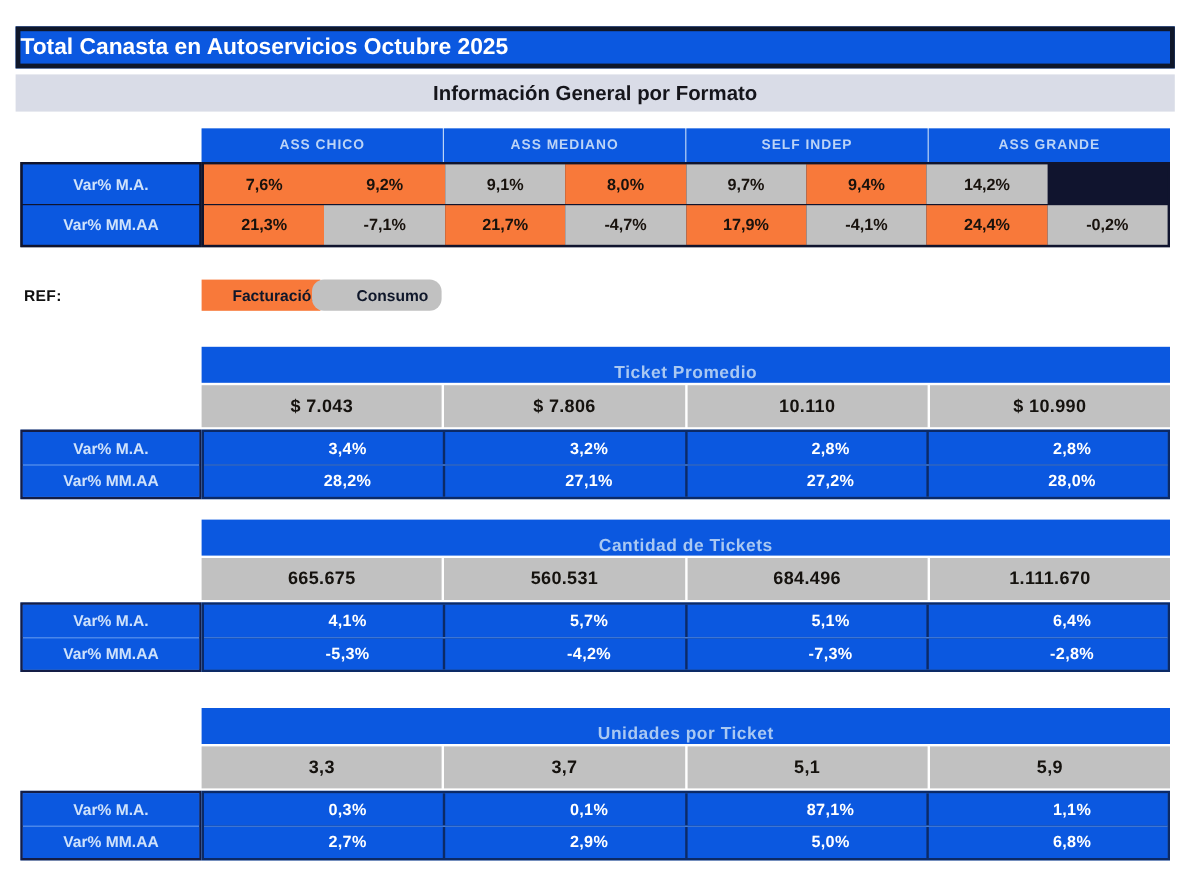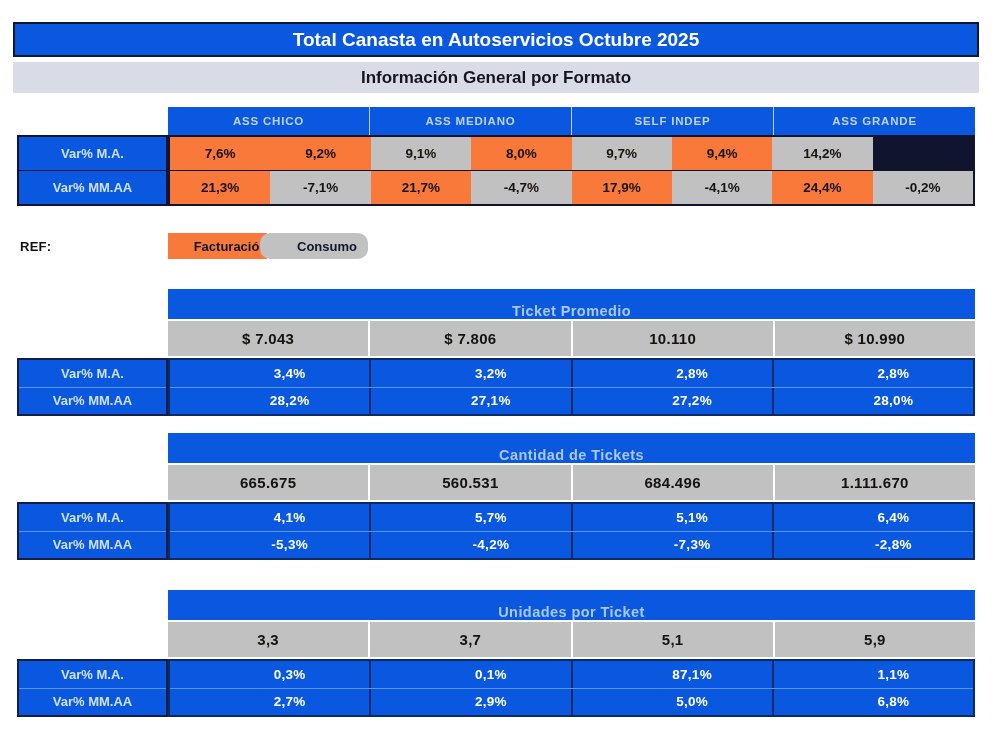--- a/index.html
+++ b/index.html
@@ -16,22 +16,22 @@
     --navy:#10142e;
     --navy2:#0c2a66;
     --ltblue-text:#bcd4f6;
     --ltblue-sep:#5b93ec;
   }
   .cell { display:flex; align-items:center; justify-content:center; }
 
   
   .title-bar {
     position:absolute; left:13px; top:22px; width:966px; height:35px;
-    background:var(--blue); border:2px solid #0f172a;
-    display:flex; align-items:center; justify-content:center;
+    background:var(--blue); border:4px solid #0f172a;
+    display:flex; align-items:center; justify-content:flex-start;
     color:#ffffff; font-size:19px; font-weight:700;
   }
   .subtitle-bar {
     position:absolute; left:13px; top:62px; width:966px; height:31px;
     background:var(--lavender);
     display:flex; align-items:center; justify-content:center;
     color:#15151b; font-size:17px; font-weight:700;
   }
 
   

